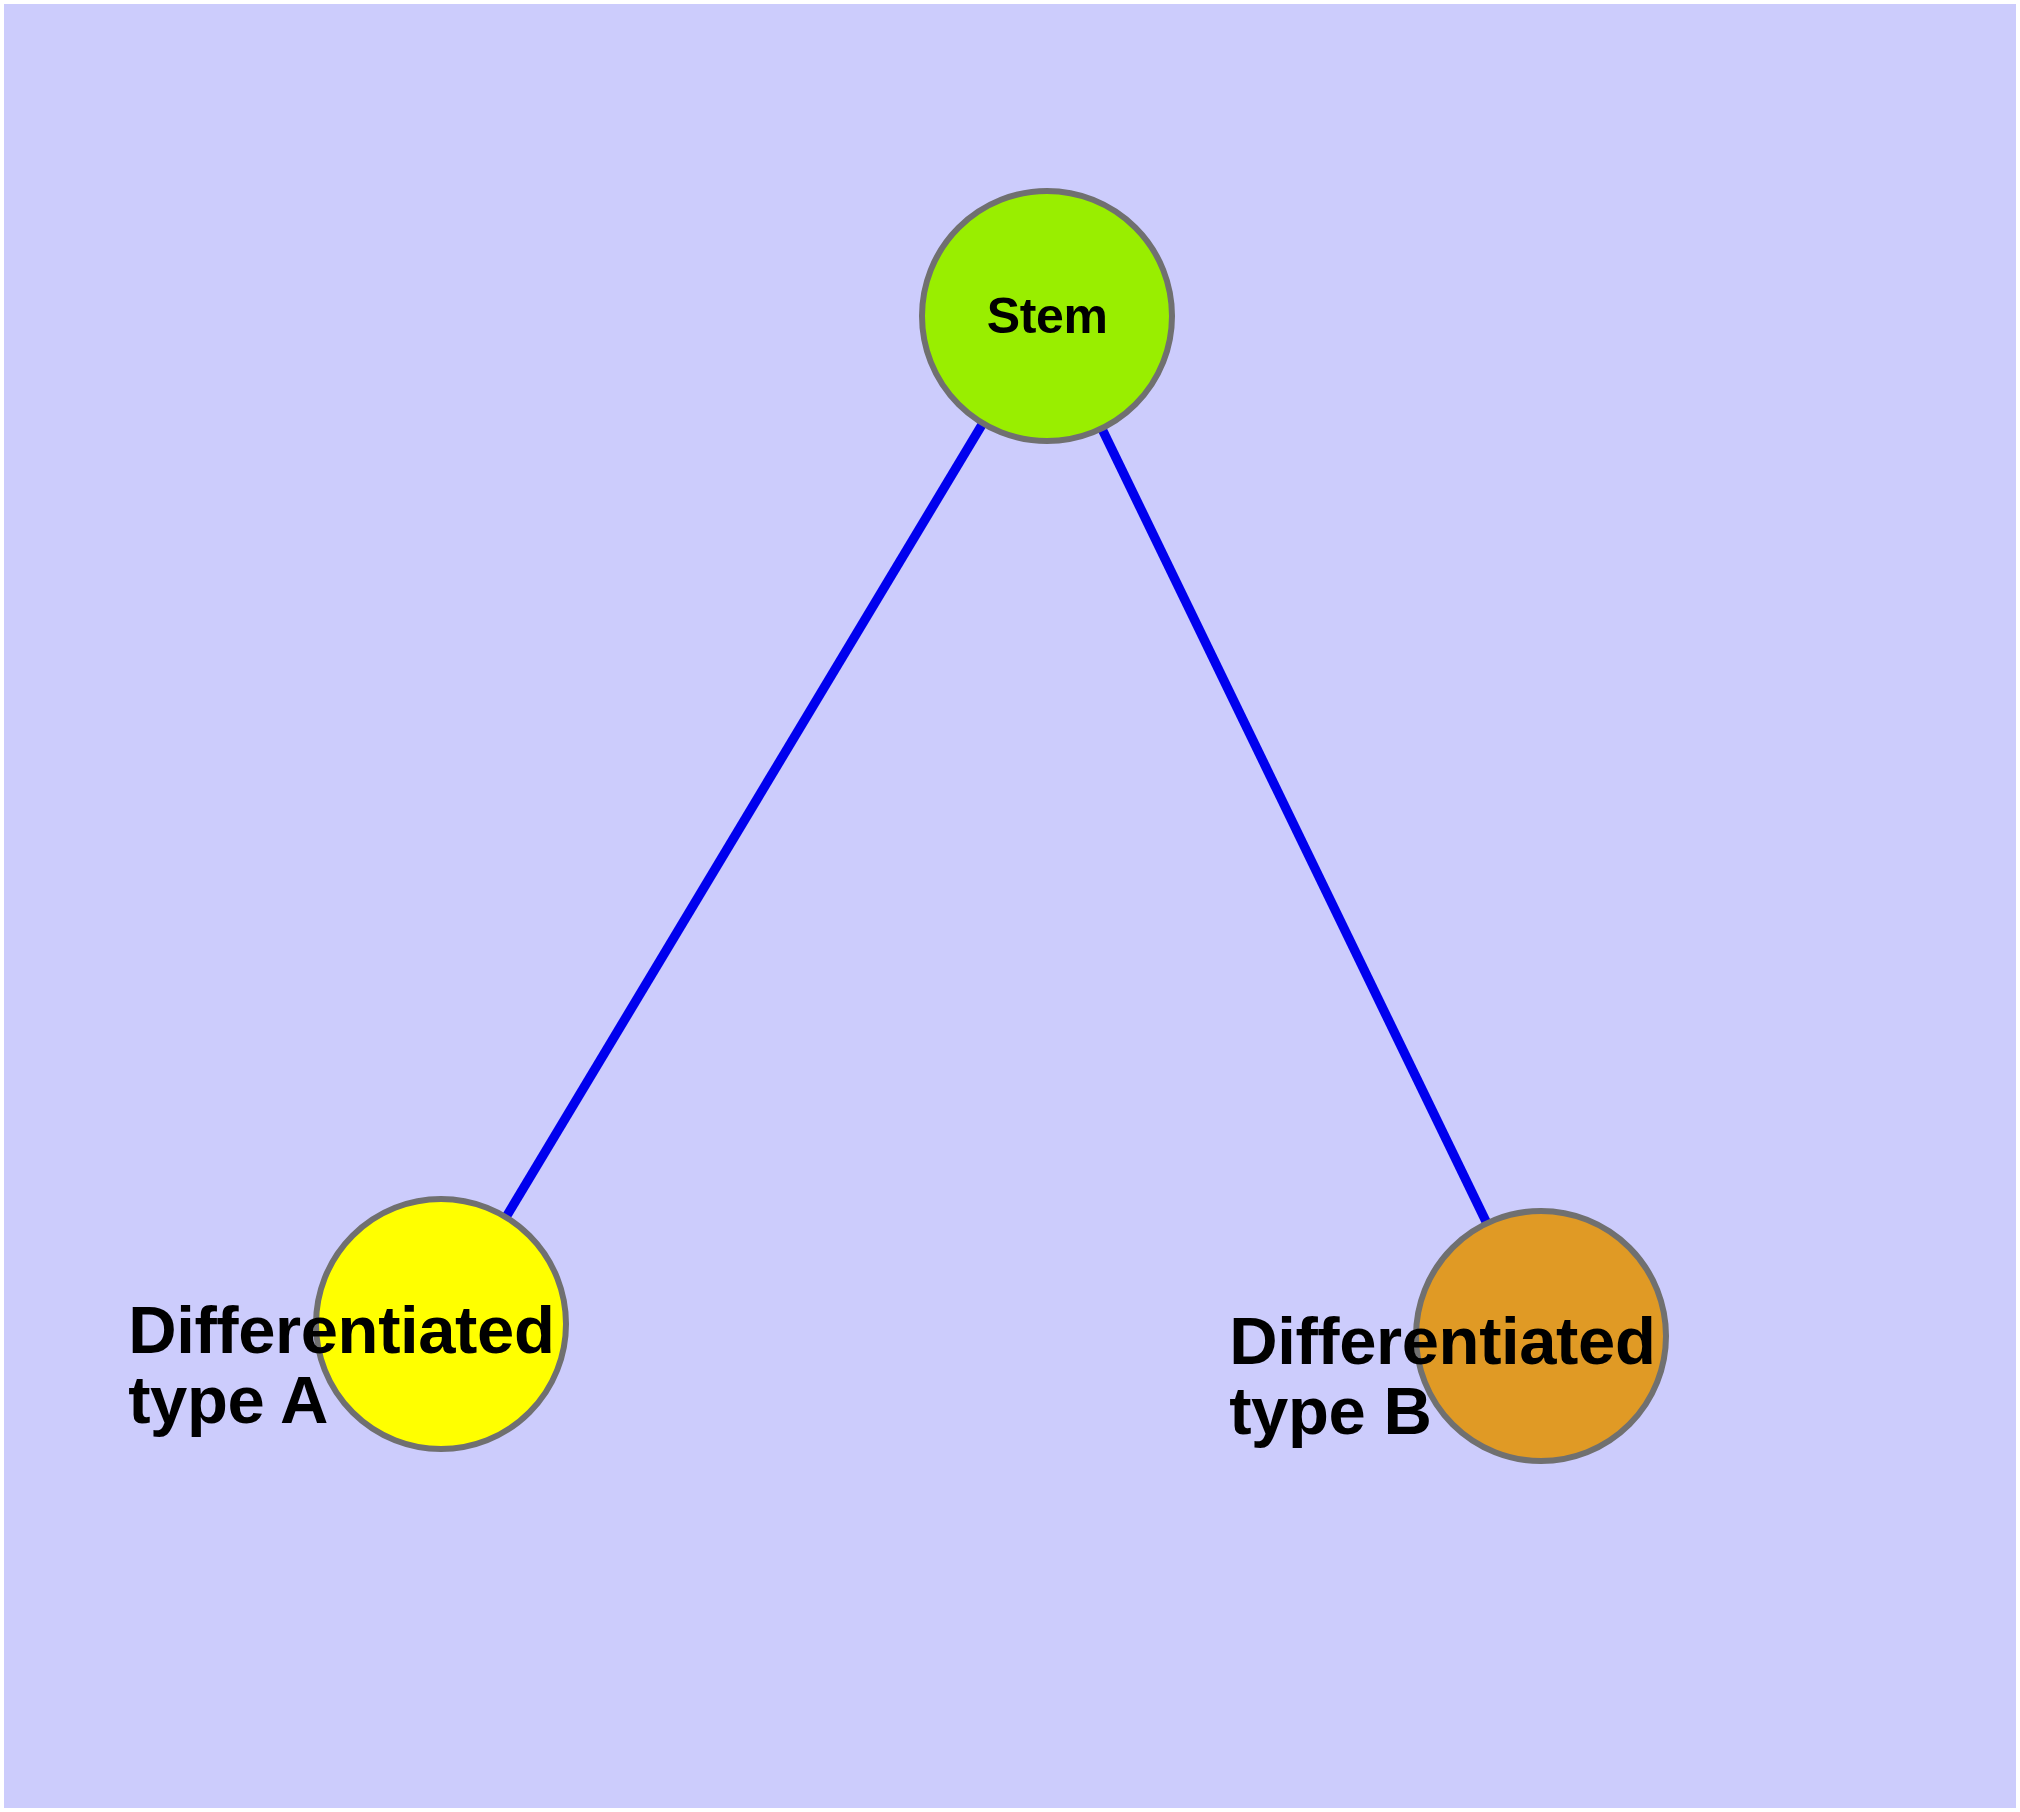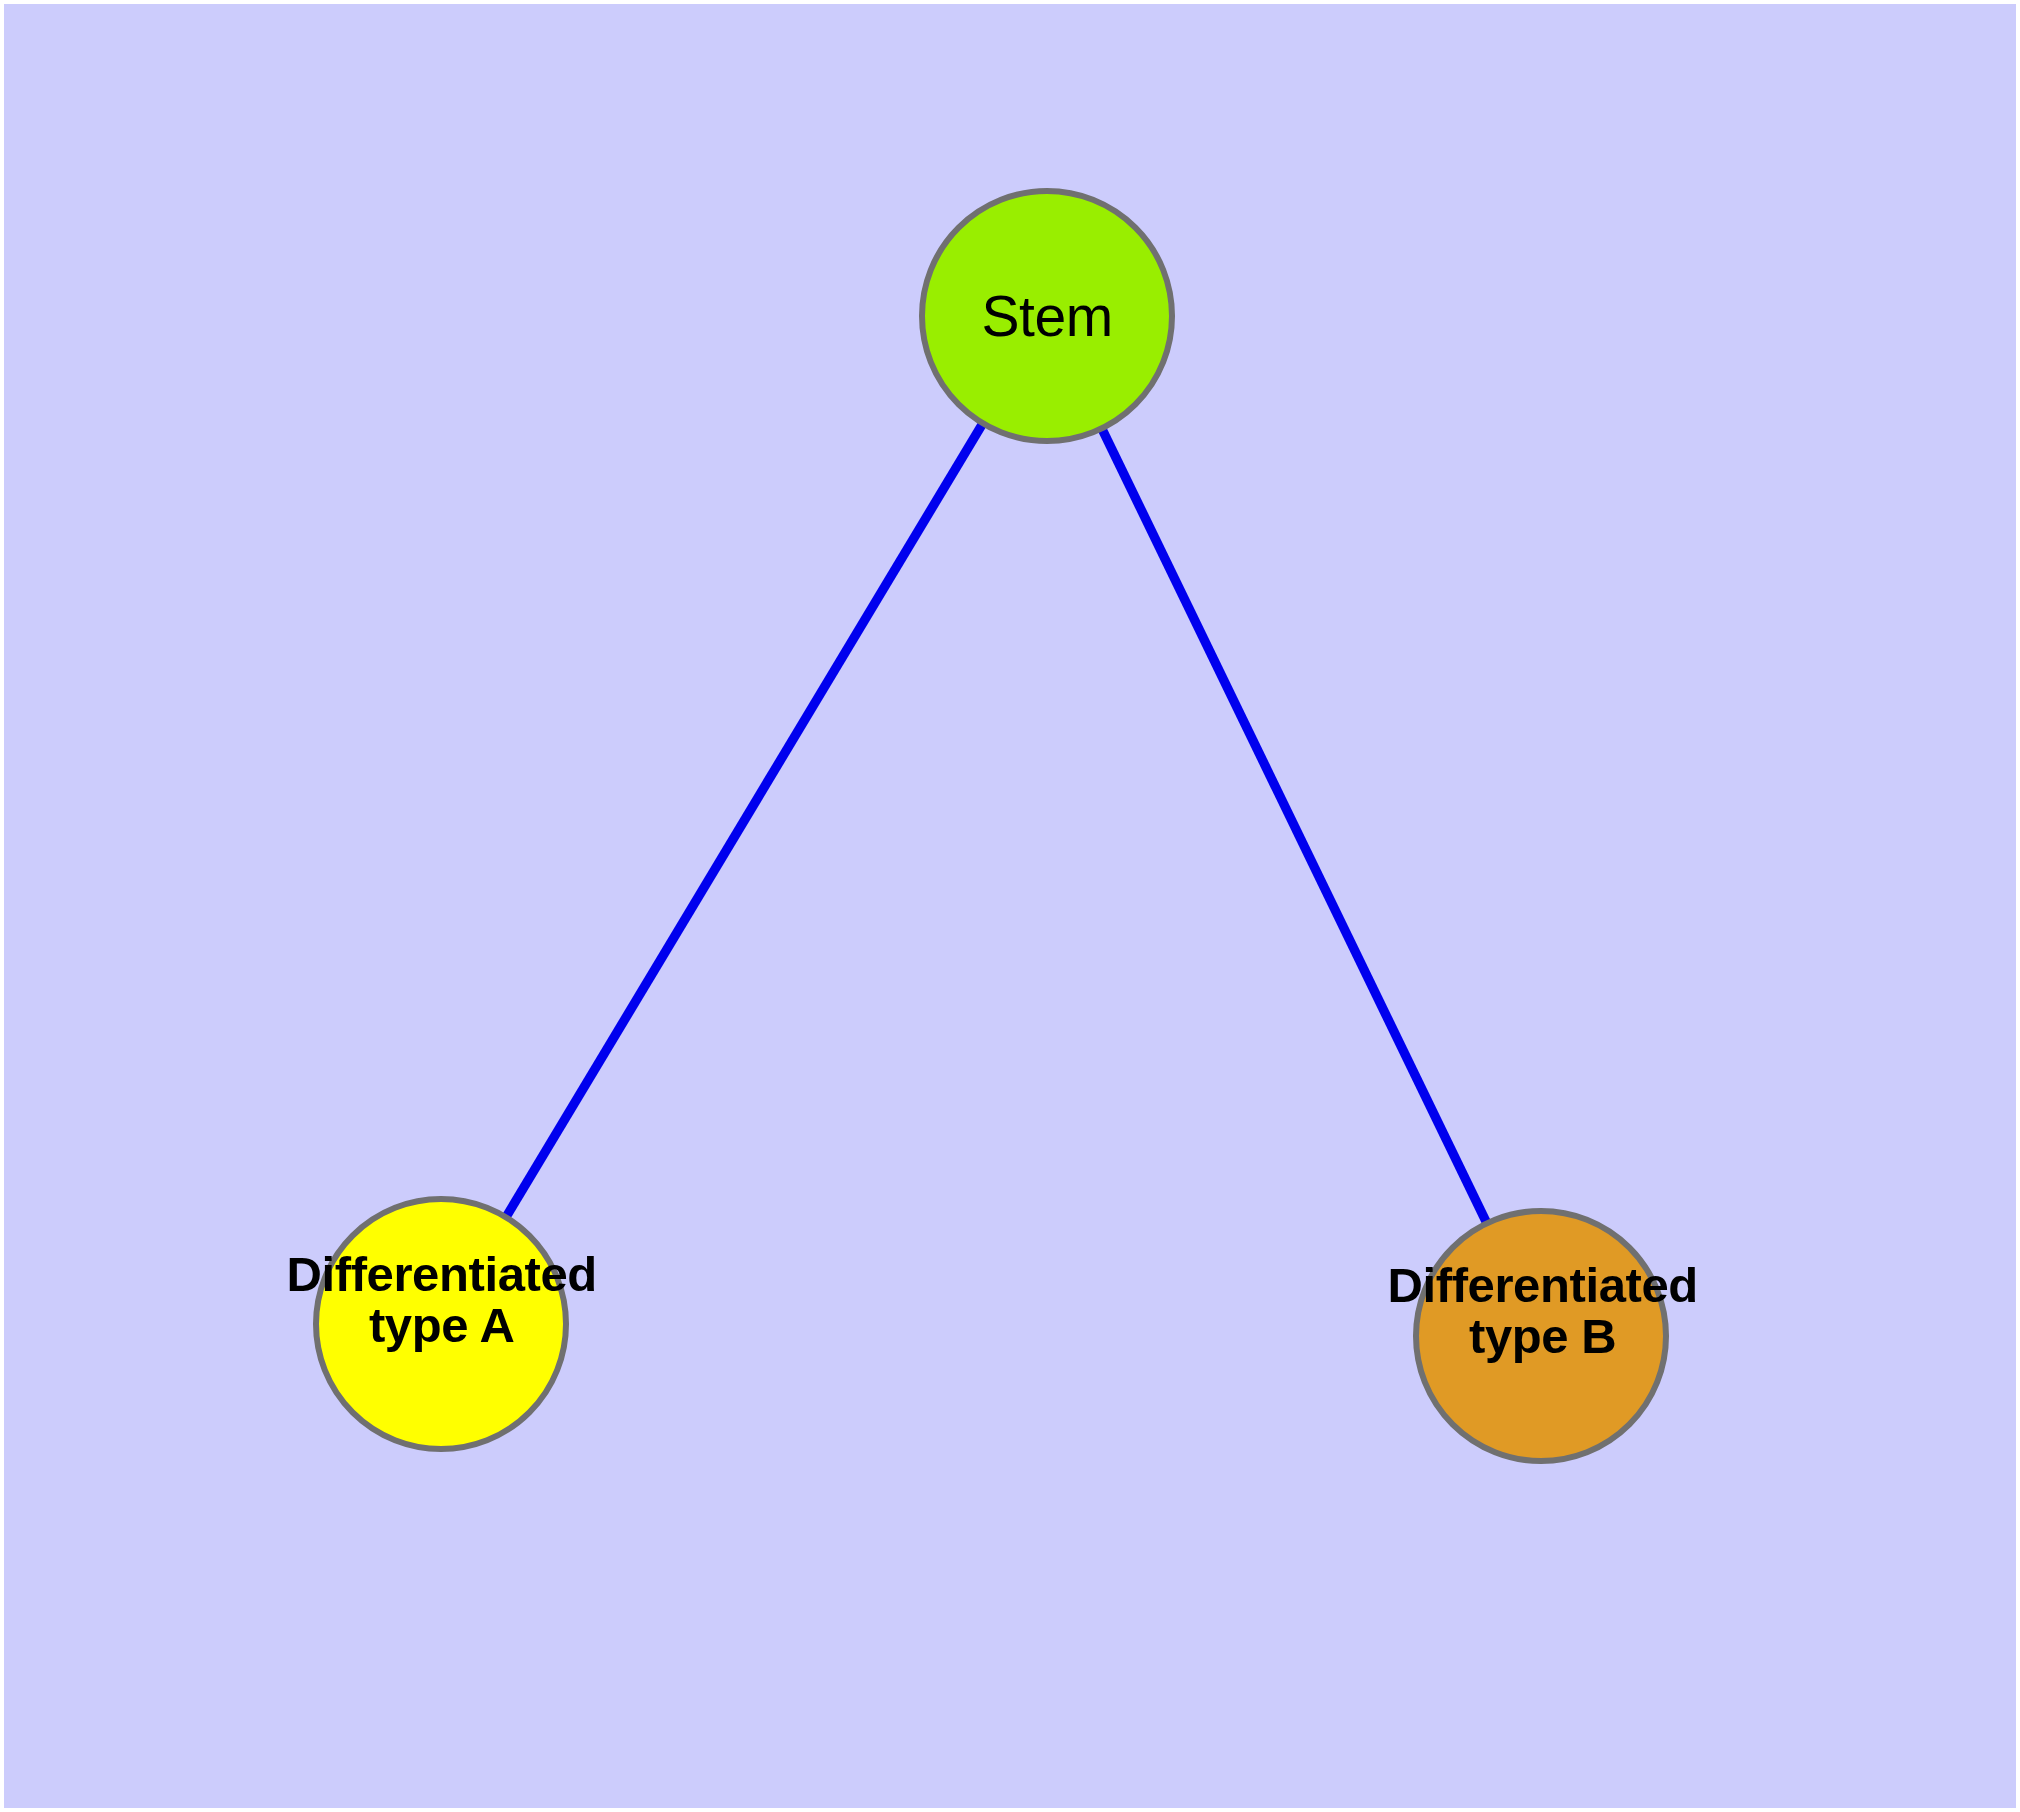--- a/index.html
+++ b/index.html
@@ -45,36 +45,37 @@
   .node-inner-label {
     position: absolute;
     left: 0;
     top: 0;
     width: 100%;
     height: 100%;
     display: flex;
     align-items: center;
     justify-content: center;
     color: #000000;
-    font-weight: normal;
-    font-size: 57px;
+    font-weight: bold;
+    font-size: 50px;
     line-height: 1.04;
     text-align: center;
     white-space: pre-line;
     letter-spacing: -0.4px;
   }
   .node-outer-label {
     position: absolute;
     color: #000000;
     font-weight: bold;
-    font-size: 49px;
+    font-size: 67px;
     line-height: 1.04;
-    text-align: center;
+    text-align: left;
     white-space: pre-line;
     letter-spacing: -0.4px;
+    margin-top: 46px;
   }
 </style>
 </head>
 <body>
 
 <div id="graph-canvas">
   <div id="graph-plot">
 
     <svg id="edge-layer" viewBox="0 0 2374 2128" preserveAspectRatio="none">
       <line x1="1231" y1="368" x2="516" y2="1558" stroke="#0000ee" stroke-width="11" stroke-linecap="butt"></line>

